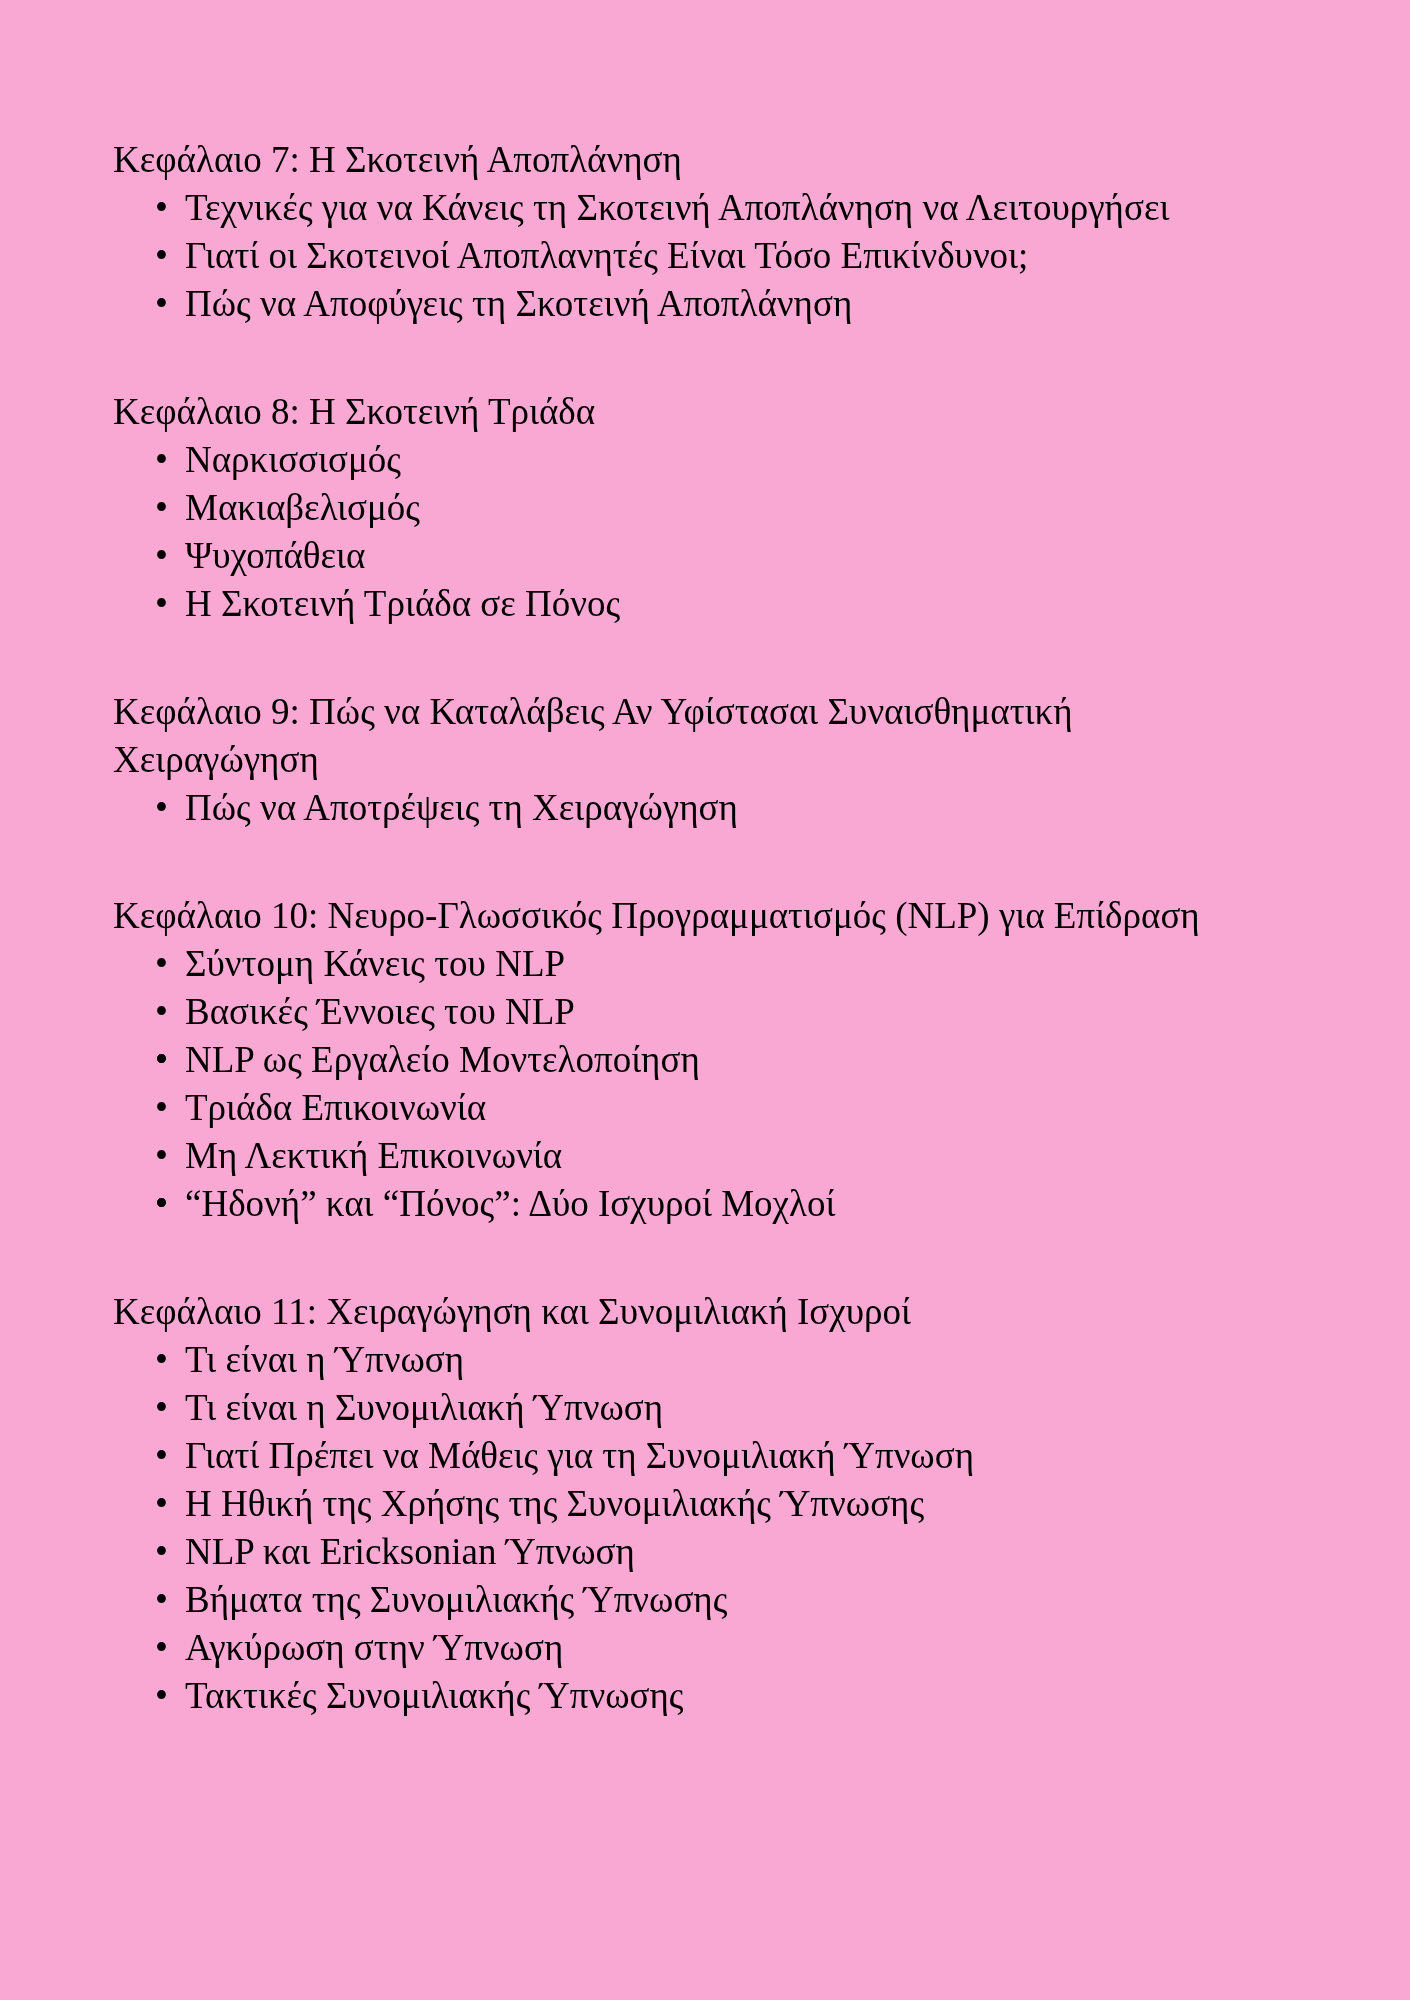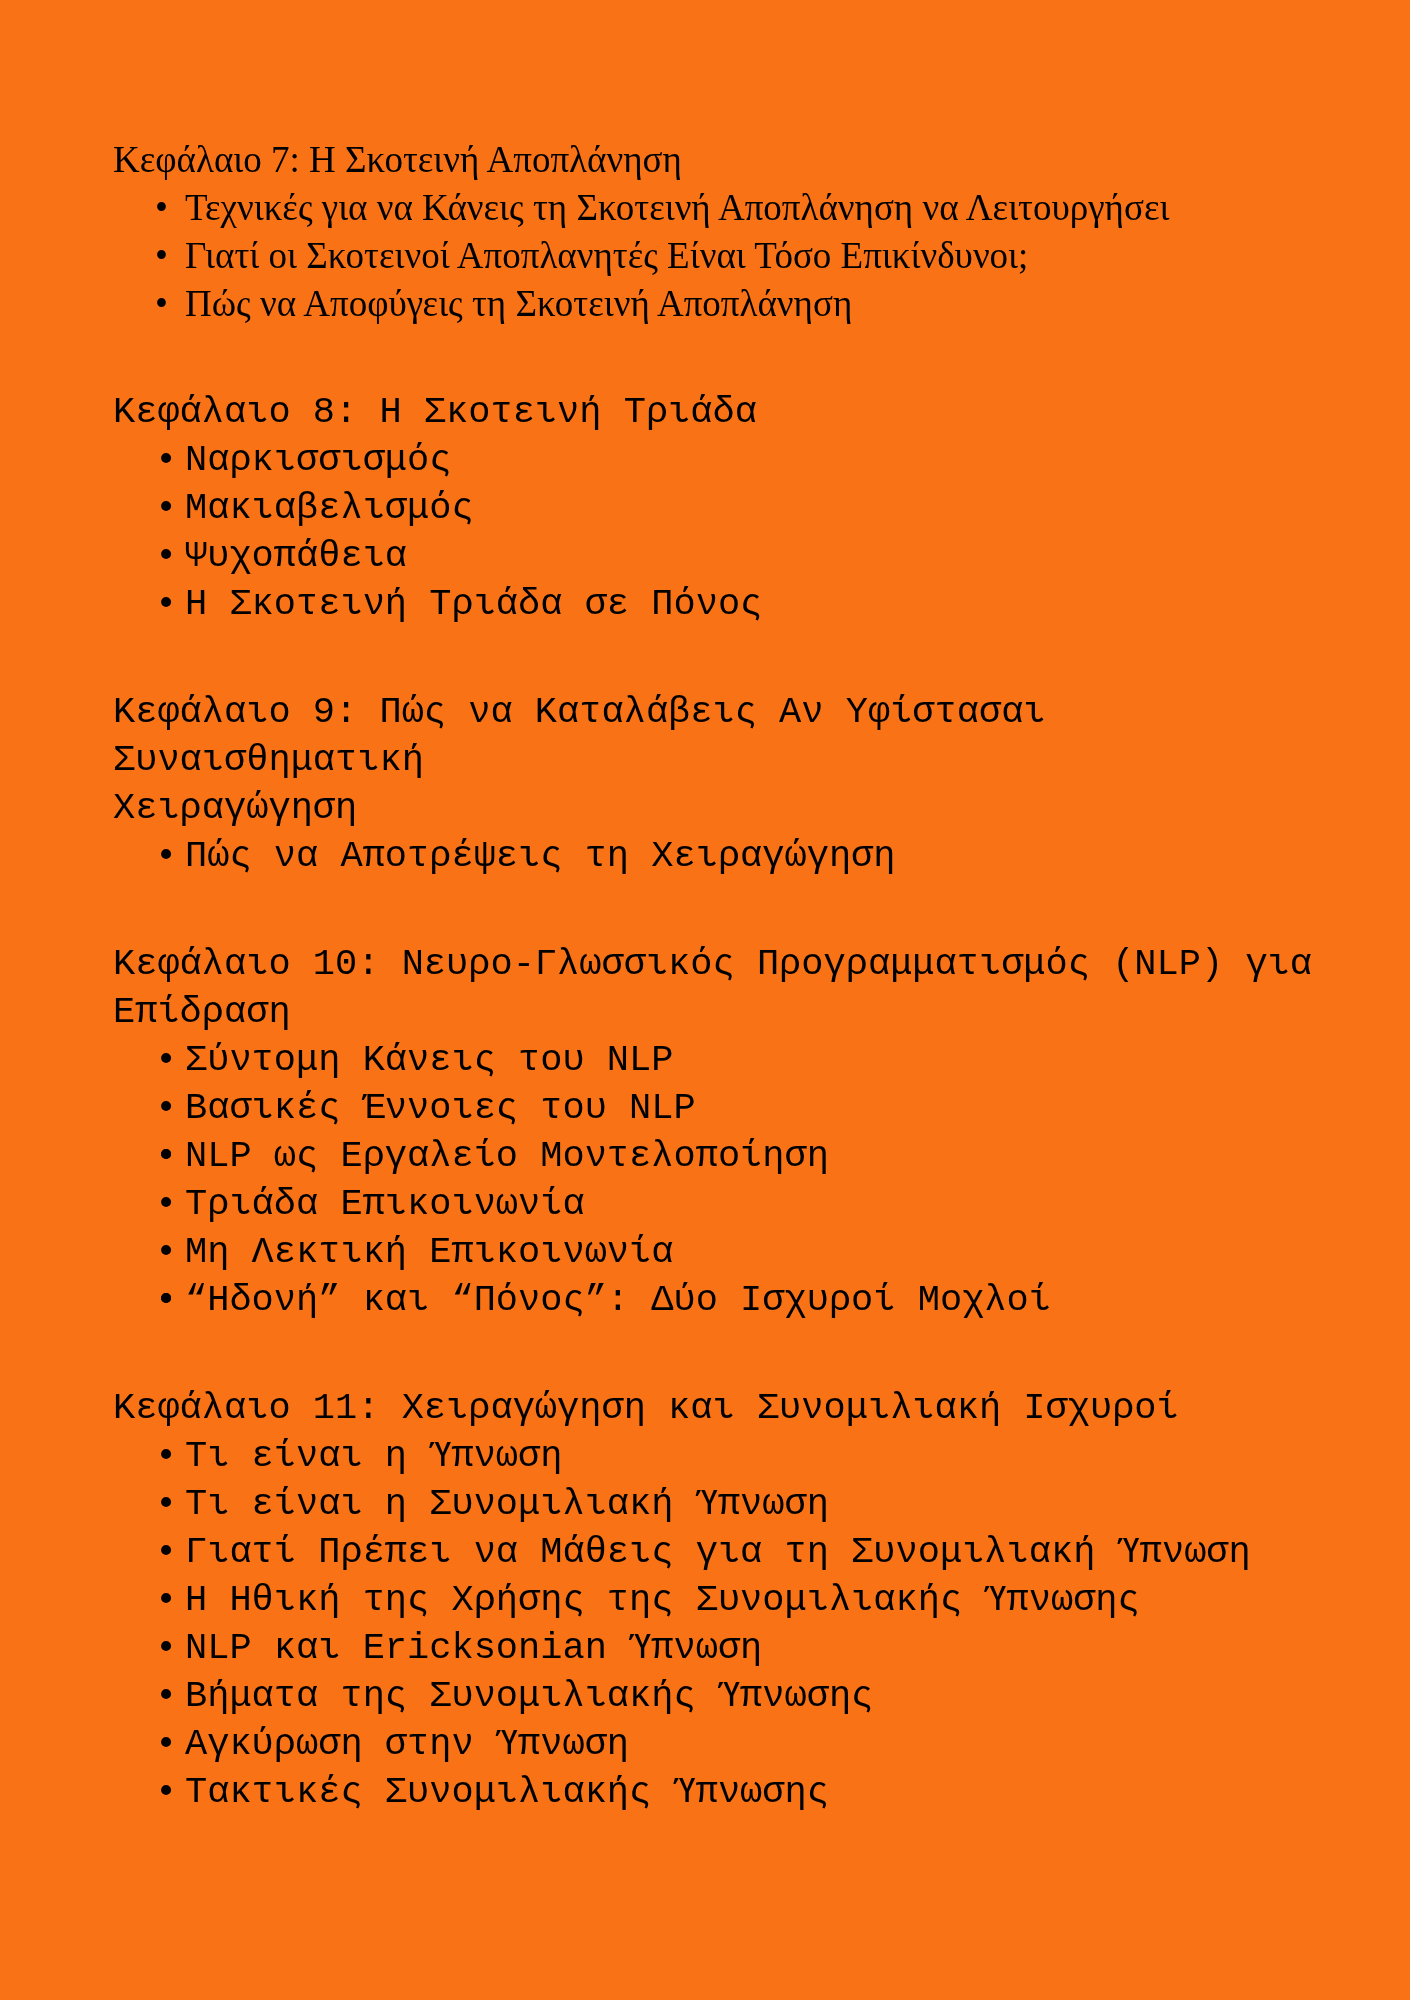--- a/index.html
+++ b/index.html
@@ -11,32 +11,32 @@
     overflow: hidden;
   }
   body {
     position: relative;
     font-family: "Liberation Serif", "DejaVu Serif", serif;
     color: #000000;
   }
   .page {
     position: absolute;
     inset: 0;
-    background: #f97316;
+    background: #f9a8d4;
     padding-left: 12px;
   }
   .toc {
     position: absolute;
     left: 113px;
     top: 136px;
     width: 1255px;
     font-size: 37px;
     line-height: 48px;
   }
-  .chapter + .chapter { margin-top: 60px; font-family: Liberation Mono, monospace; }
+  .chapter + .chapter { margin-top: 60px; }
   .chapter-heading {
     font-size: 37px;
     font-weight: normal;
     white-space: pre-line; 
   }
   .chapter-items {
     list-style: none;
   }
   .chapter-item {
     position: relative;

